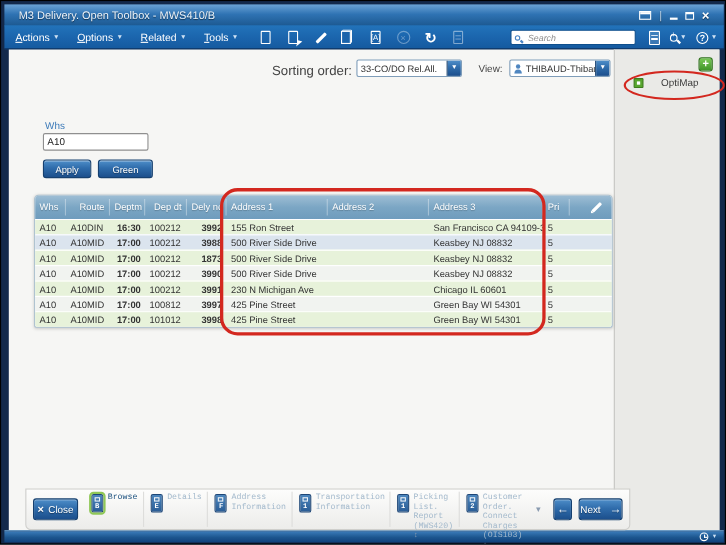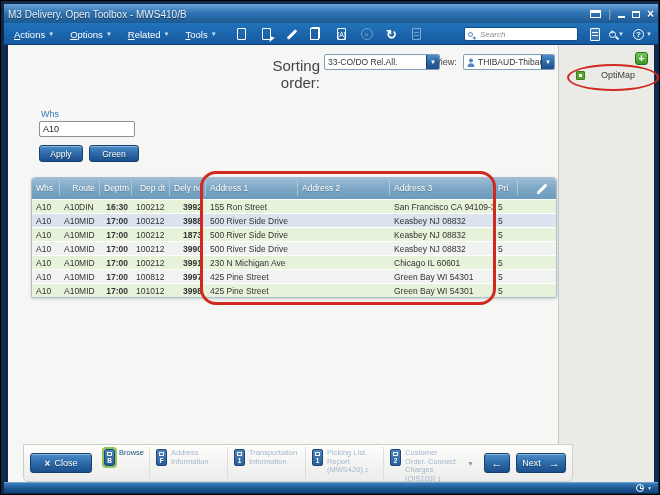--- a/index.html
+++ b/index.html
@@ -9,21 +9,21 @@
     position:relative; width:660px; height:495px; margin:0 auto;
     background:#13294b; overflow:hidden;
     border:1px solid #000;
   }
   
   .titlebar {
     position:absolute; left:3px; top:3px; width:654px; height:20px;
     background:linear-gradient(#6ba3d6 0%, #2f73b3 45%, #1b578f 100%);
     display:flex; align-items:center; color:#ecf4fb;
     font-size:10px; text-shadow:0 1px 1px rgba(0,0,0,.55);
-    padding:0 4px;
+    padding:0 13px;
   }
   .titlebar .t-left { white-space:nowrap; }
   .titlebar .t-sub { margin-left:14px; white-space:nowrap; }
   .win-controls { margin-left:auto; display:flex; align-items:center; gap:7px; }
   .popout-ic { width:11px; height:8px; border:1px solid #fff; position:relative; }
   .popout-ic::after { content:""; position:absolute; left:0; top:0; right:0; height:2px; background:#fff; }
   .t-sep { color:#bcd4ea; font-size:10px; }
   .minimize-g { width:7px; height:2px; background:#fff; margin-top:6px; }
   .maximize-g { width:8px; height:7px; border:1px solid #fff; border-top:2px solid #fff; }
   .close-g { color:#fff; font-size:12px; font-weight:bold; line-height:10px; }
@@ -73,27 +73,27 @@
   .add-shortcut {
     position:absolute; right:6px; top:7px; width:13px; height:13px; border-radius:3px;
     background:linear-gradient(#79c856, #3f9428); border:1px solid #2e711c;
     color:#fff; font-size:10px; font-weight:bold; line-height:11px; text-align:center;
   }
   .optimap { position:absolute; left:17px; top:25px; display:flex; align-items:center; gap:16px; }
   .optimap-ic { width:9px; height:9px; background:#58a62e; border-radius:1px; border:1px solid #3d7c1d; position:relative; }
   .optimap-ic::after { content:""; position:absolute; left:2px; top:2px; width:3px; height:3px; background:#fff; }
   .optimap .lbl { font-size:9px; color:#3a3a3a; }
   
-  .sort-label { position:absolute; left:228px; top:12px; width:84px; text-align:right; font-size:15px; color:#444; }
+  .sort-label { position:absolute; left:228px; top:12px; width:84px; text-align:right; font-size:12px; color:#444; }
   .view-label { position:absolute; left:427px; top:12px; font-size:9px; color:#444; }
   .dropdown {
     position:absolute; top:9px; height:16px; background:#fff; border:1px solid #7f9db9; border-radius:2px;
     display:flex; align-items:center; font-size:8.5px; color:#333; overflow:hidden;
   }
-  .dd-1 { left:316px; width:116px; }
+  .dd-1 { left:316px; width:96px; }
   .dd-2 { left:455px; width:92px; }
   .dd-text { flex:1; padding:0 3px; white-space:nowrap; overflow:hidden; }
   .dd-btn { width:13px; height:100%; background:linear-gradient(#4e8ec9,#2f6cab 45%,#1c4f8c); border-left:1px solid #16406f;
     color:#fff; font-size:6px; display:flex; align-items:center; justify-content:center; }
   .person-svg { flex:0 0 auto; margin-left:3px; }
   
   .whs-label { position:absolute; left:33px; top:64px; font-size:9px; color:#3b79b8; }
   .whs-input { position:absolute; left:31px; top:76px; width:96px; height:16px; border:1px solid #8f8f8f; border-radius:2px;
     font-size:9px; padding:0 3px; font-family:"Liberation Sans",sans-serif; color:#222; background:#fff; }
   .btn-blue {
@@ -131,21 +131,21 @@
     border:2.5px solid #d3281f; border-radius:50%; pointer-events:none; z-index:5; }
   
   .bottom-bar {
     position:absolute; left:15px; top:399px; width:550px; height:38px; z-index:2;
     background:linear-gradient(#fdfdfc, #ececea); border:1px solid #cfcfcc; border-radius:0 0 5px 5px;
     display:flex; align-items:center; padding:0 6px; gap:6px;
   }
   .close-btn { width:62px; height:20px; gap:4px; font-size:9px; }
   .close-x { font-size:10px; font-weight:bold; }
   .fkey-wrap { display:flex; align-items:flex-start; height:32px; flex:1; }
-  .fkey-item { display:flex; align-items:flex-start; gap:4px; padding:2px 5px 0 6px; height:32px; }
+  .fkey-item { display:flex; align-items:flex-start; gap:4px; padding:2px 5px 0 6px; height:32px;font-family:Liberation Mono, monospace; }
   .fkey-item + .fkey-item { border-left:1px solid #dddddb; }
   .kbadge { width:11px; height:17px; border-radius:2px; background:linear-gradient(#4d86bd,#2a5d96); border:1px solid #1d4677;
     display:flex; flex-direction:column; align-items:center; justify-content:space-between; padding:2px 0 1px; flex:0 0 auto; }
   .kdot { width:5px; height:4px; border:1px solid rgba(255,255,255,.9); }
   .kletter { color:#fff; font-size:6.5px; font-weight:bold; line-height:6px; }
   .fkey-item:not(.disabled) .kbadge { outline:2px solid #8fc757; outline-offset:0px; }
   .fkey-text { display:flex; flex-direction:column; max-width:62px; }
   .fkey-label { font-size:7.5px; line-height:8.5px; color:#1a4f7e; }
   .fkey-sub { font-size:7.5px; line-height:8.5px; color:#1a4f7e; }
   .fkey-item.disabled .fkey-label, .fkey-item.disabled .fkey-sub { color:#a3b9cc; }
@@ -404,20 +404,30 @@
               <span class="kletter">B</span>
             </span>
             <span class="fkey-text">
               <span class="fkey-label">Browse</span>
               <span class="fkey-sub"></span>
             </span>
           </div>
           <div class="fkey-item disabled">
             <span class="kbadge">
               <span class="kdot"></span>
+              <span class="kletter">E</span>
+            </span>
+            <span class="fkey-text">
+              <span class="fkey-label">Details</span>
+              <span class="fkey-sub"></span>
+            </span>
+          </div>
+          <div class="fkey-item disabled">
+            <span class="kbadge">
+              <span class="kdot"></span>
               <span class="kletter">F</span>
             </span>
             <span class="fkey-text">
               <span class="fkey-label">Address Information</span>
               <span class="fkey-sub"></span>
             </span>
           </div>
           <div class="fkey-item disabled">
             <span class="kbadge">
               <span class="kdot"></span>

